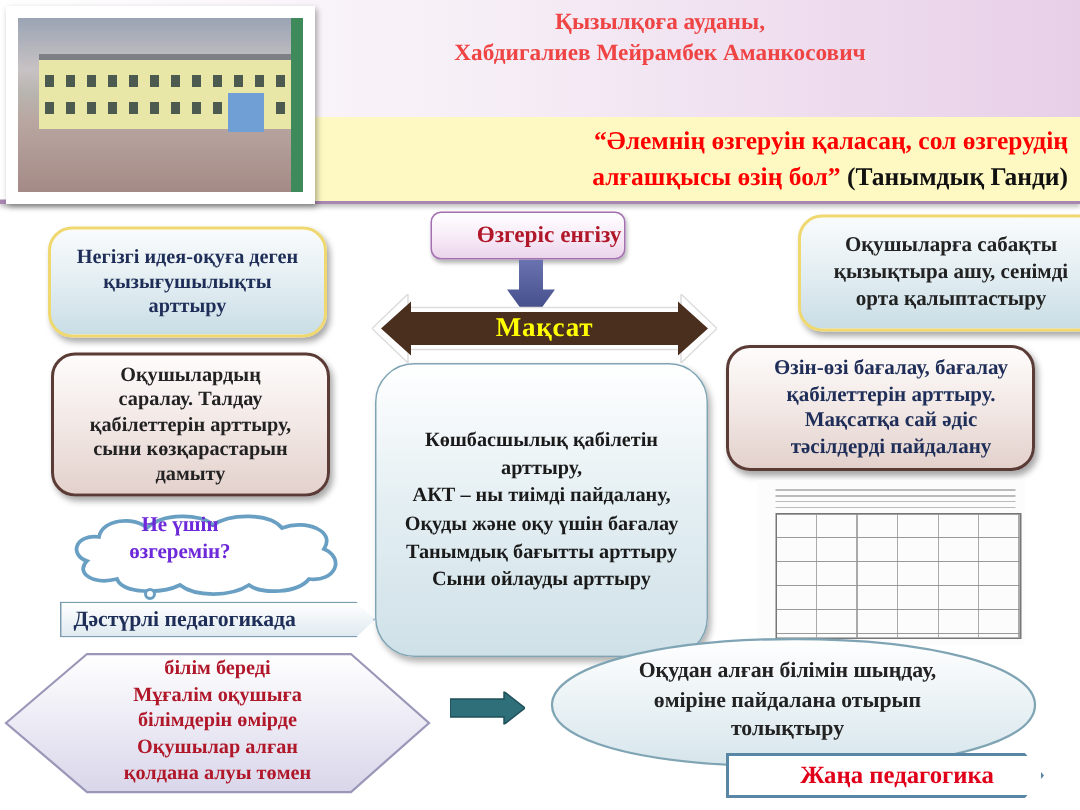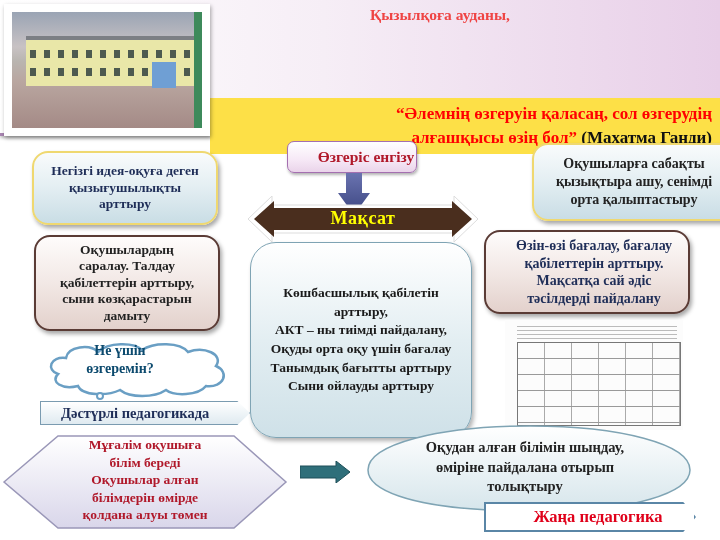--- a/index.html
+++ b/index.html
@@ -35,22 +35,21 @@
   }
   .photo .fence { position: absolute; right: 0; top: 0; width: 8px; height: 100%; background: #3e8a5b; }
   .photo .monument { position: absolute; left: 140px; top: 50px; width: 24px; height: 26px; background: #6f9fd4; }
 
   .header-text {
     position: absolute; left: 250px; top: 4px; width: 380px; text-align: center;
     font-weight: bold; font-size: 15.5px; line-height: 21px; color: #ef4444;
   }
   .quote-band {
     position: absolute; left: 210px; top: 78px; width: 510px; height: 56px;
-    background: #fde047;
-    margin-top: 20px;
+    background: #fef9c3;
   }
   .quote-text {
     position: absolute; right: 8px; top: 4px; width: 470px; text-align: right;
     font-weight: bold; font-size: 17px; line-height: 24px; color: #ff0000;
   }
   .quote-author { color: #111111; }
 
   .box {
     position: absolute; border-radius: 16px; text-align: center;
     font-weight: bold; box-shadow: 2px 3px 4px rgba(0,0,0,0.35);
@@ -110,29 +109,29 @@
       repeating-linear-gradient(90deg, transparent 0 26px, #aaa 26px 27px);
   }
   .doc-image .hdr {
     position: absolute; left: 12px; top: 6px; width: 160px; height: 14px;
     background: repeating-linear-gradient(180deg, #bbb 0 1px, transparent 1px 4px);
   }
 
   .cloud { position: absolute; left: 38px; top: 340px; width: 200px; height: 60px; }
   .cloud-text {
     position: absolute; left: 60px; top: 342px; width: 120px; text-align: center;
-    font-weight: bold; font-size: 14px; line-height: 18px; color: #0c4a6e;
+    font-weight: bold; font-size: 14px; line-height: 18px; color: #6d28d9;
   }
 
   .trad-label {
     position: absolute; left: 40px; top: 401px; width: 210px; height: 24px;
     background: linear-gradient(180deg, #ffffff 0%, #dfeaf0 100%);
     border: 1.5px solid #7a9bb0;
     clip-path: polygon(0 0, 94% 0, 100% 50%, 94% 100%, 0 100%);
-    display: flex; align-items: center; padding-left: 20px;
+    display: flex; align-items: center; padding-left: 8px;
     font-weight: bold; font-size: 14.5px; color: #1f2e58;
   }
 
   .hex-box { position: absolute; left: 2px; top: 434px; width: 286px; height: 96px; }
   .hex-text {
     position: absolute; left: 60px; top: 436px; width: 170px; text-align: center;
     font-weight: bold; font-size: 13.5px; line-height: 17.6px; color: #b0182a;
   }
 
   .right-arrow { position: absolute; left: 300px; top: 461px; width: 50px; height: 22px; }
@@ -159,26 +158,27 @@
 <div class="photo-frame">
   <div class="photo">
     <div class="building"></div>
     <div class="monument"></div>
     <div class="fence"></div>
   </div>
 </div>
 
 <div class="header-text">
   <div>Қызылқоға ауданы,</div>
+  <div>Хабдигалиев Мейрамбек Аманкосович</div>
 </div>
 
 <div class="quote-band">
   <div class="quote-text">
     <div>“Әлемнің өзгеруін қаласаң, сол өзгерудің</div>
-    <div><span>алғашқысы өзің бол”</span><span class="quote-author"> (Махатма Ганди)</span></div>
+    <div><span>алғашқысы өзің бол”</span><span class="quote-author"> (Танымдық Ганди)</span></div>
   </div>
 </div>
 
 <div class="box box-blue box-1 txt-navy">
   <span style="padding:0 14px;">Негізгі идея-оқуға деген қызығушылықты арттыру</span>
 </div>
 <div class="box box-pink box-2 txt-dark">
   <span style="padding:0 23px;">Оқушылардың саралау. Талдау қабілеттерін арттыру, сыни көзқарастарын дамыту</span>
 </div>
 
@@ -203,21 +203,21 @@
 <svg class="goal-arrow" viewBox="0 0 230 46">
   <polygon points="0,23 24,0 24,9 206,9 206,0 230,23 206,46 206,37 24,37 24,46" fill="#ffffff" stroke="#dddddd" stroke-width="1"></polygon>
   <polygon points="6,23 26,5 26,12 204,12 204,5 224,23 204,41 204,34 26,34 26,41" fill="#4a2e1e"></polygon>
 </svg>
 <div class="goal-label">Мақсат</div>
 
 <div class="center-box">
   <div>
     <div>Көшбасшылық қабілетін арттыру,</div>
     <div>АКТ – ны тиімді пайдалану,</div>
-    <div>Оқуды орта оқу үшін бағалау</div>
+    <div>Оқуды және оқу үшін бағалау</div>
     <div>Танымдық бағытты арттыру</div>
     <div>Сыни ойлауды арттыру</div>
   </div>
 </div>
 
 <div class="doc-image">
   <div class="hdr"></div>
   <div class="tbl"></div>
 </div>
 
@@ -232,24 +232,24 @@
 <svg class="hex-box" viewBox="0 0 286 96">
   <defs>
       <linearGradient id="hg" x1="0" y1="0" x2="0" y2="1">
         <stop offset="0" stop-color="#ffffff"></stop>
         <stop offset="1" stop-color="#d9d6ea"></stop>
       </linearGradient>
     </defs>
   <polygon points="2,48 56,2 232,2 284,48 232,94 56,94" fill="url(#hg)" stroke="#9a97b8" stroke-width="1.5"></polygon>
 </svg>
 <div class="hex-text">
+  <div>білім береді</div>
   <div>Мұғалім оқушыға</div>
-  <div>білім береді</div>
+  <div>білімдерін өмірде</div>
   <div>Оқушылар алған</div>
-  <div>білімдерін өмірде</div>
   <div>қолдана алуы төмен</div>
 </div>
 
 <svg class="right-arrow" viewBox="0 0 50 22">
   <polygon points="0,5 36,5 36,0 50,11 36,22 36,17 0,17" fill="#2f6f7a" stroke="#1f4f58" stroke-width="1"></polygon>
 </svg>
 
 <svg class="speech" viewBox="0 0 340 110">
   <defs>
       <linearGradient id="sg" x1="0" y1="0" x2="0" y2="1">

